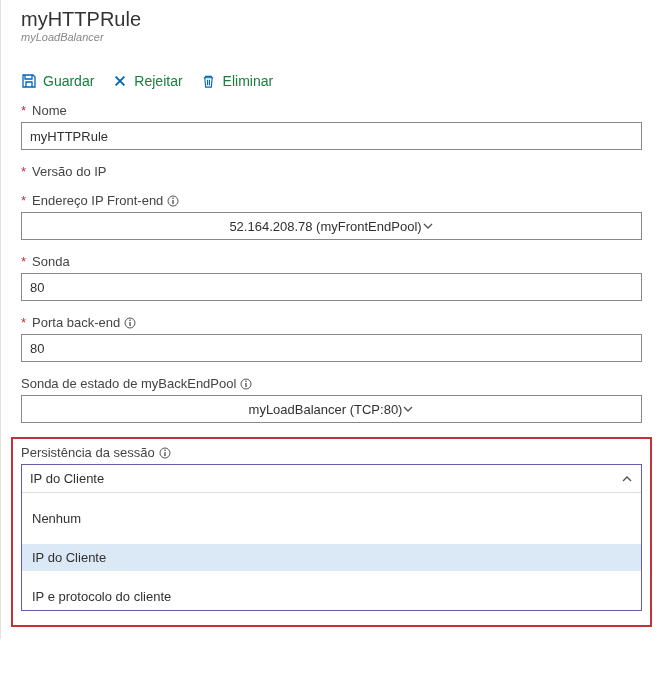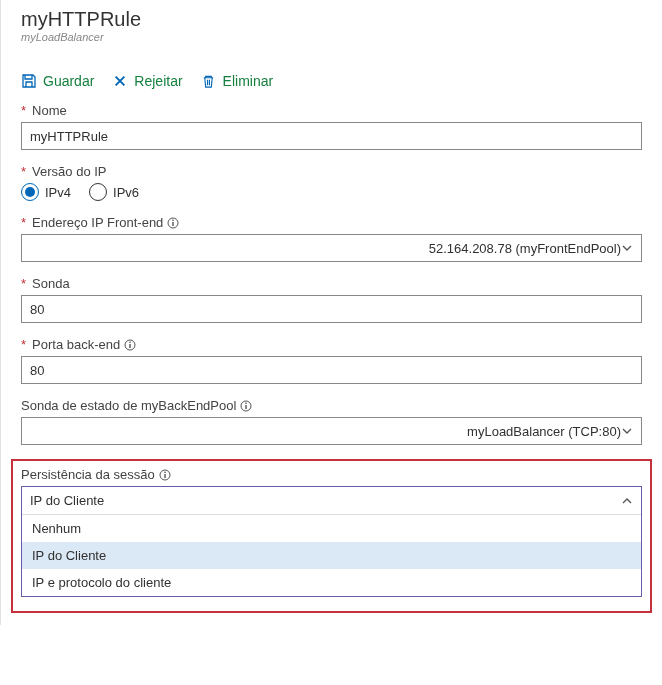--- a/index.html
+++ b/index.html
@@ -65,21 +65,21 @@
     border: 1px solid #8a8886;
     padding: 0 8px;
     font-size: 13px;
     font-family: inherit;
     background: #fff;
     color: #323130;
   }
   .select {
     display: flex;
     align-items: center;
-    justify-content: flex-end;
+    justify-content: center;
     cursor: pointer;
   }
   .chev { width:12px; height:12px; }
   .radio-group { display: flex; gap: 18px; align-items: center; margin-top:2px; }
   .radio {
     display: flex; align-items: center; gap: 6px; cursor: pointer; font-size:13px;
   }
   .radio-outer {
     width: 18px; height: 18px; border-radius: 50%; border: 1px solid #333;
     display:flex; align-items:center; justify-content:center;
@@ -98,21 +98,21 @@
     border: 1px solid #6b5aa8;
     background:#fff;
   }
   .combo-open .select-head {
     display:flex; align-items:center; justify-content:space-between;
     height:28px; padding:0 8px; cursor:pointer;
     border-bottom:1px solid #ddd;
   }
   .combo-options { }
   .combo-opt {
-    padding: 6px 10px; font-size:13px; cursor:pointer;
+    padding: 6px 10px; font-size:13px; cursor:pointer;margin-top:12px;
   }
   .combo-opt.sel { background:#dbe8f5; }
 </style>
 </head>
 <body>
 
 <div class="panel">
   <h1 class="title">myHTTPRule</h1>
   <div class="subtitle">myLoadBalancer</div>
 
@@ -148,32 +148,20 @@
       <span class="req">*</span>
         <span>Nome</span>
     </div>
     <input class="text-input" value="myHTTPRule" style="">
   </div>
 
   <div class="field">
     <div class="field-label">
       <span class="req">*</span>
         <span>Versão do IP</span>
-    </div>
-    <div class="radio-group">
-      <div class="radio">
-        <span class="radio-outer selected">
-            <span class="radio-inner"></span>
-          </span>
-        <span>IPv4</span>
-      </div>
-      <div class="radio">
-        <span class="radio-outer"></span>
-        <span>IPv6</span>
-      </div>
     </div>
   </div>
 
   <div class="field">
     <div class="field-label">
       <span class="req">*</span>
         <span>Endereço IP Front-end</span>
       <span class="info-icon">
         <svg viewBox="0 0 12 12" width="12" height="12">
             <circle cx="6" cy="6" r="5" fill="none" stroke="#555"></circle>

